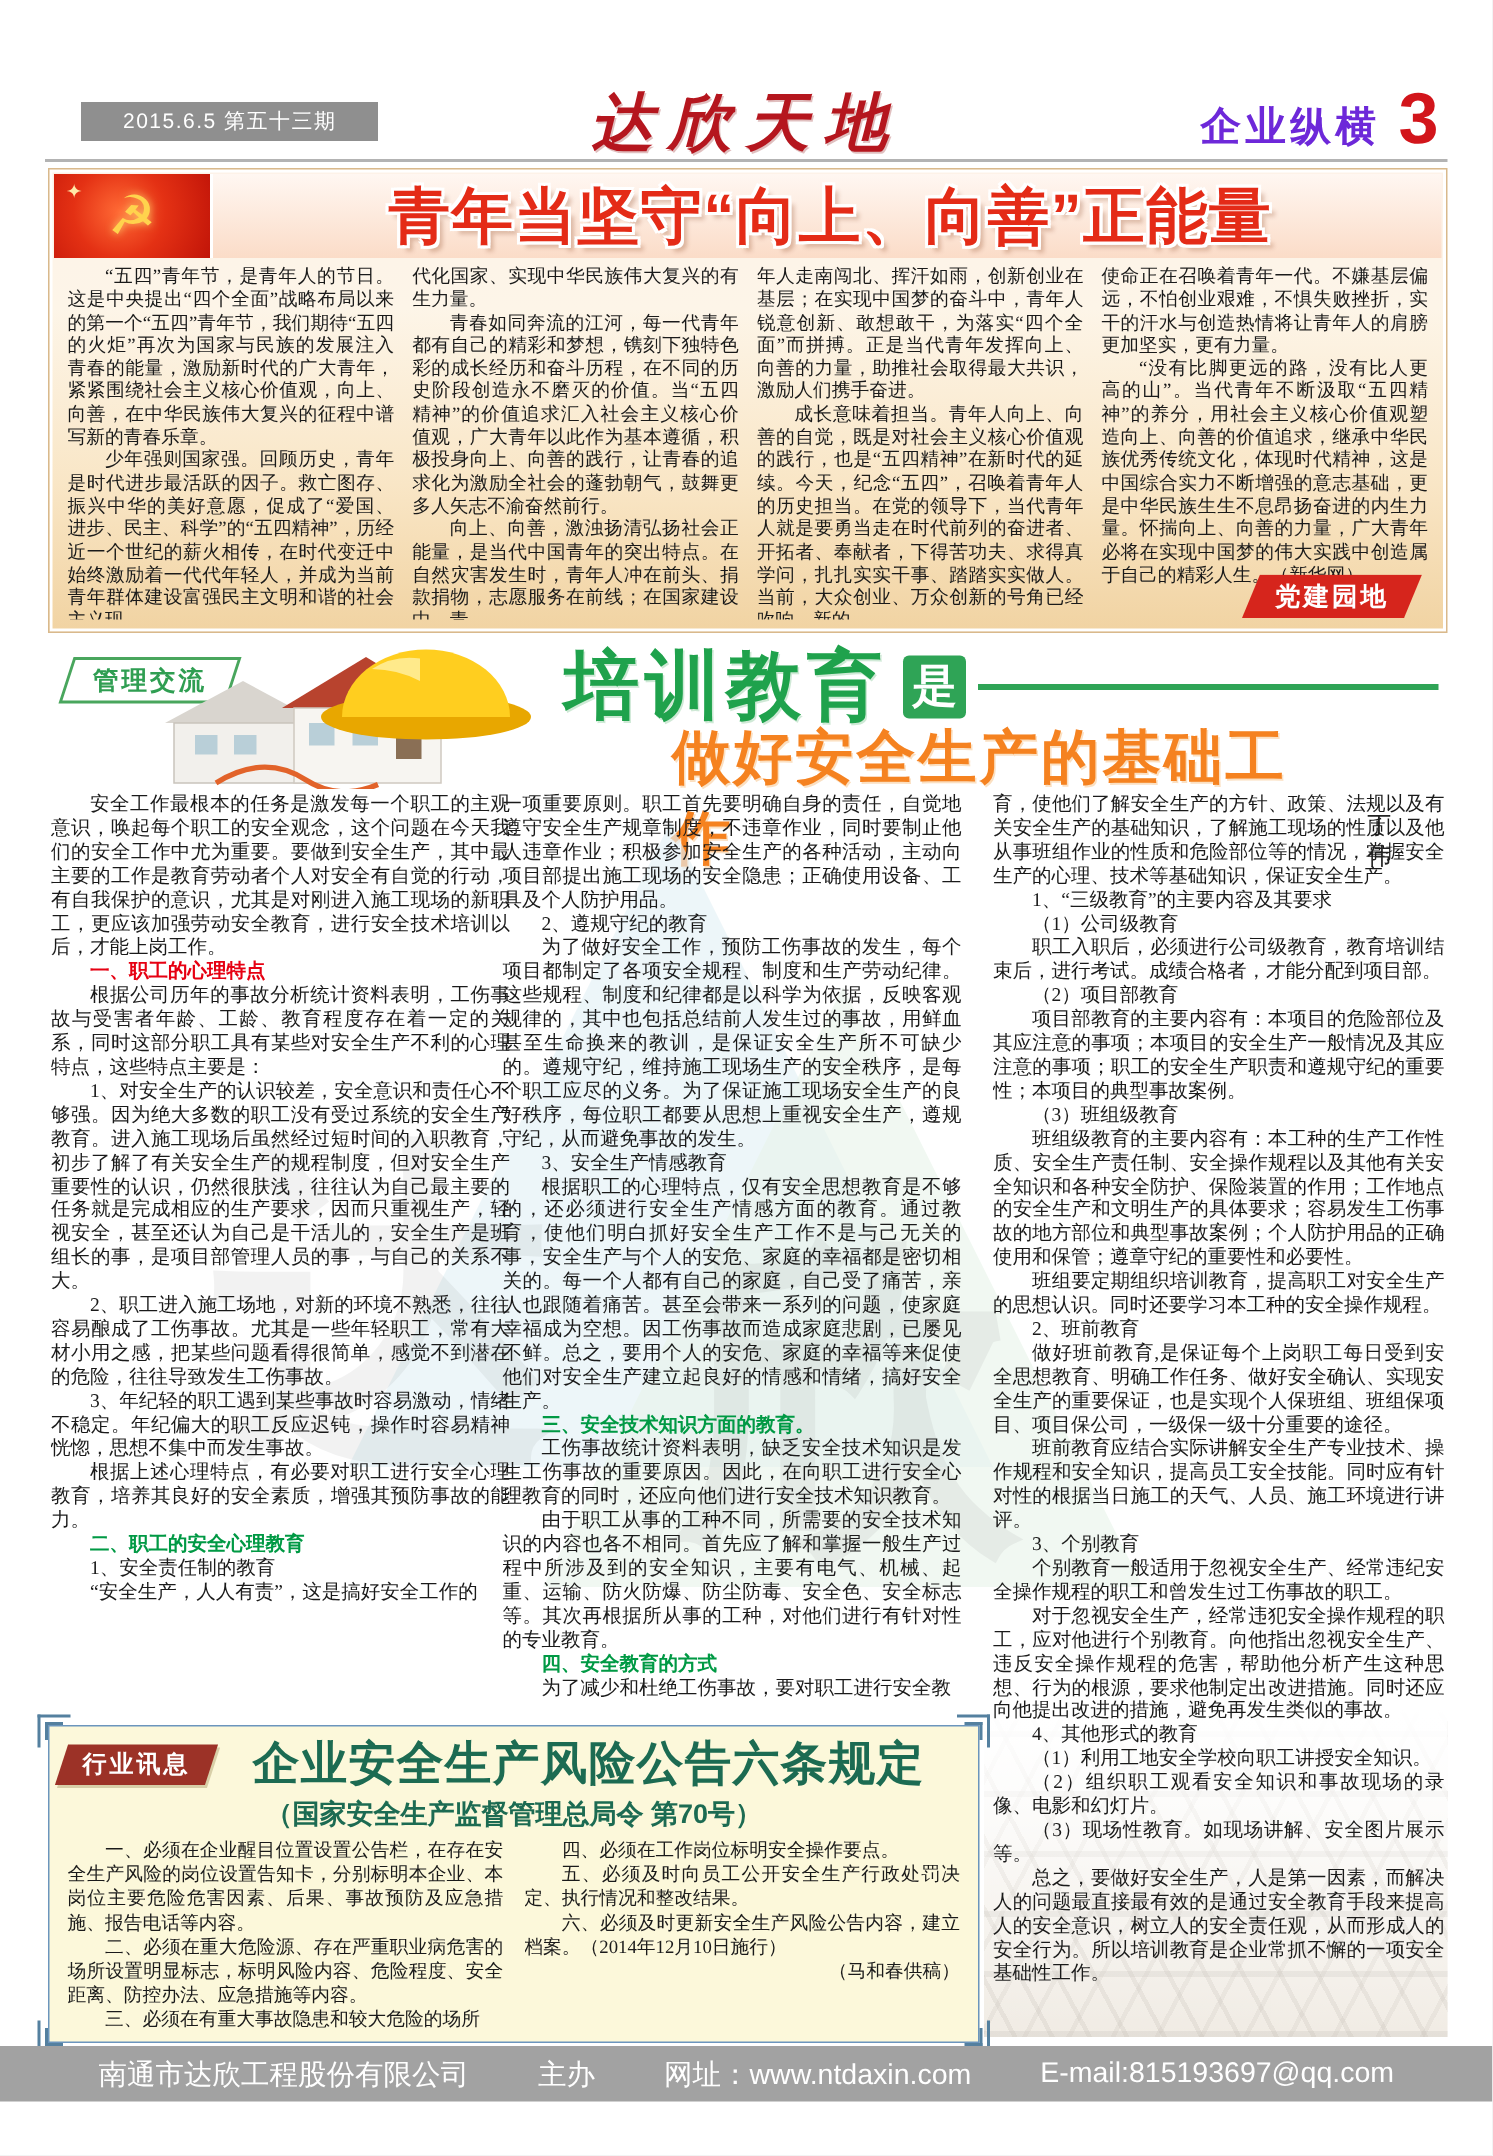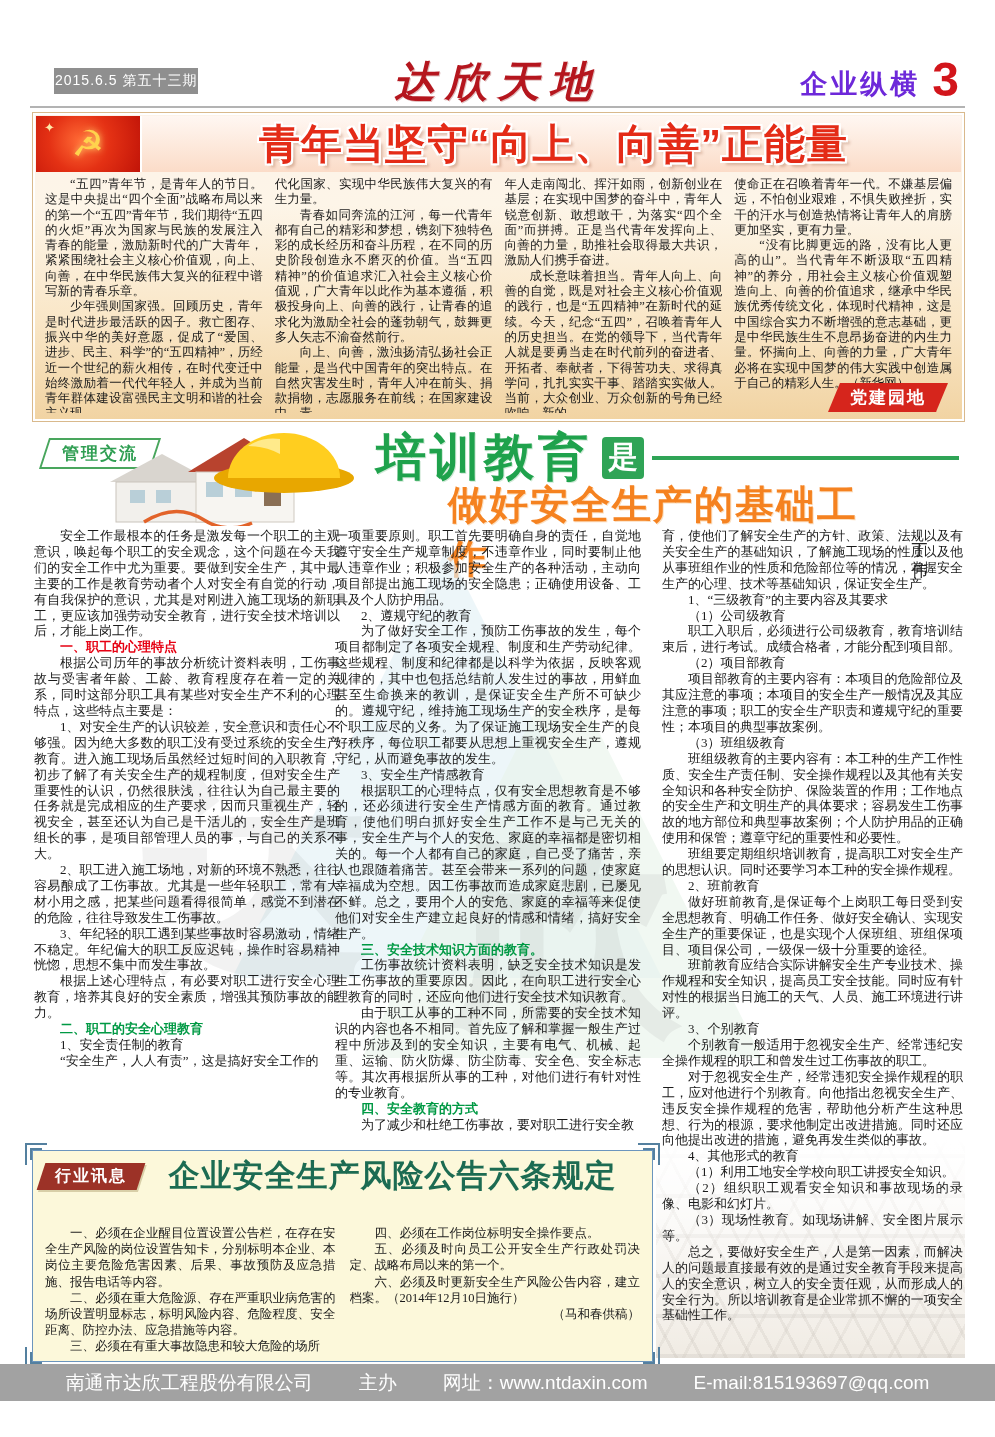--- a/index.html
+++ b/index.html
@@ -3,21 +3,21 @@
 <meta charset="utf-8">
 <style>
   html,body{margin:0;padding:0;background:#e9e9e9;}
   .page{position:relative;width:995px;height:1437px;background:#ffffff;margin:0 auto;overflow:hidden;
         font-family:"Liberation Serif","DejaVu Serif",serif;color:#1a1a1a;}
 
   
   .hdr{position:absolute;left:30px;top:52px;width:935px;height:52px;}
   .issue-box{position:absolute;left:24px;top:16px;background:#8f8f8f;color:#fff;
              font-family:"Liberation Sans","DejaVu Sans",sans-serif;font-size:14px;
-             padding:4px 1px;letter-spacing:1px;}
+             padding:4px 28px;letter-spacing:1px;}
   .masthead{position:absolute;left:50%;top:2px;transform:translateX(-50%);
             font-family:"DejaVu Serif","Liberation Serif",serif;font-style:italic;font-weight:bold;
             font-size:42px;color:#b5161e;letter-spacing:10px;text-shadow:1px 1px 0 rgba(130,0,0,.25);}
   .hdr-right{position:absolute;right:6px;top:4px;display:flex;align-items:flex-start;}
   .section-name{font-size:27px;font-weight:bold;color:#6d28d9;letter-spacing:3px;margin-top:10px;}
   .page-no{font-family:"Liberation Sans","DejaVu Sans",sans-serif;font-size:48px;font-weight:bold;
            color:#d2151b;margin-left:12px;line-height:1;}
   .hdr-rule{position:absolute;left:30px;top:106px;width:935px;height:2px;background:#b3b3b3;}
 
   
@@ -251,29 +251,30 @@
     <div class="corner c-tl"></div>
     <div class="corner c-tr"></div>
     <div class="corner c-br"></div>
     <div class="corner c-bl"></div>
     <div class="n-titlerow">
       <div class="tag-red">
         <span>行业讯息</span>
       </div>
       <div class="n-title">企业安全生产风险公告六条规定</div>
     </div>
+    <div class="n-sub">（国家安全生产监督管理总局令 第70号）</div>
     <div class="n-cols">
       <div class="n-col">
           <p class="para p">一、必须在企业醒目位置设置公告栏，在存在安全生产风险的岗位设置告知卡，分别标明本企业、本岗位主要危险危害因素、后果、事故预防及应急措施、报告电话等内容。</p>
           <p class="para p">二、必须在重大危险源、存在严重职业病危害的场所设置明显标志，标明风险内容、危险程度、安全距离、防控办法、应急措施等内容。</p>
           <p class="para p">三、必须在有重大事故隐患和较大危险的场所</p>
         </div>
       <div class="n-col">
           <p class="para p">四、必须在工作岗位标明安全操作要点。</p>
-          <p class="para p">五、必须及时向员工公开安全生产行政处罚决定、战略布局以来的第一个。</p>
+          <p class="para p">五、必须及时向员工公开安全生产行政处罚决定、执行情况和整改结果。</p>
           <p class="para p">六、必须及时更新安全生产风险公告内容，建立档案。（2014年12月10日施行）</p>
           <p class="para right">（马和春供稿）</p>
         </div>
     </div>
   </div>
 
   <div class="footer">
     <span>南通市达欣工程股份有限公司</span>
     <span>主办</span>
     <span>网址：www.ntdaxin.com</span>

